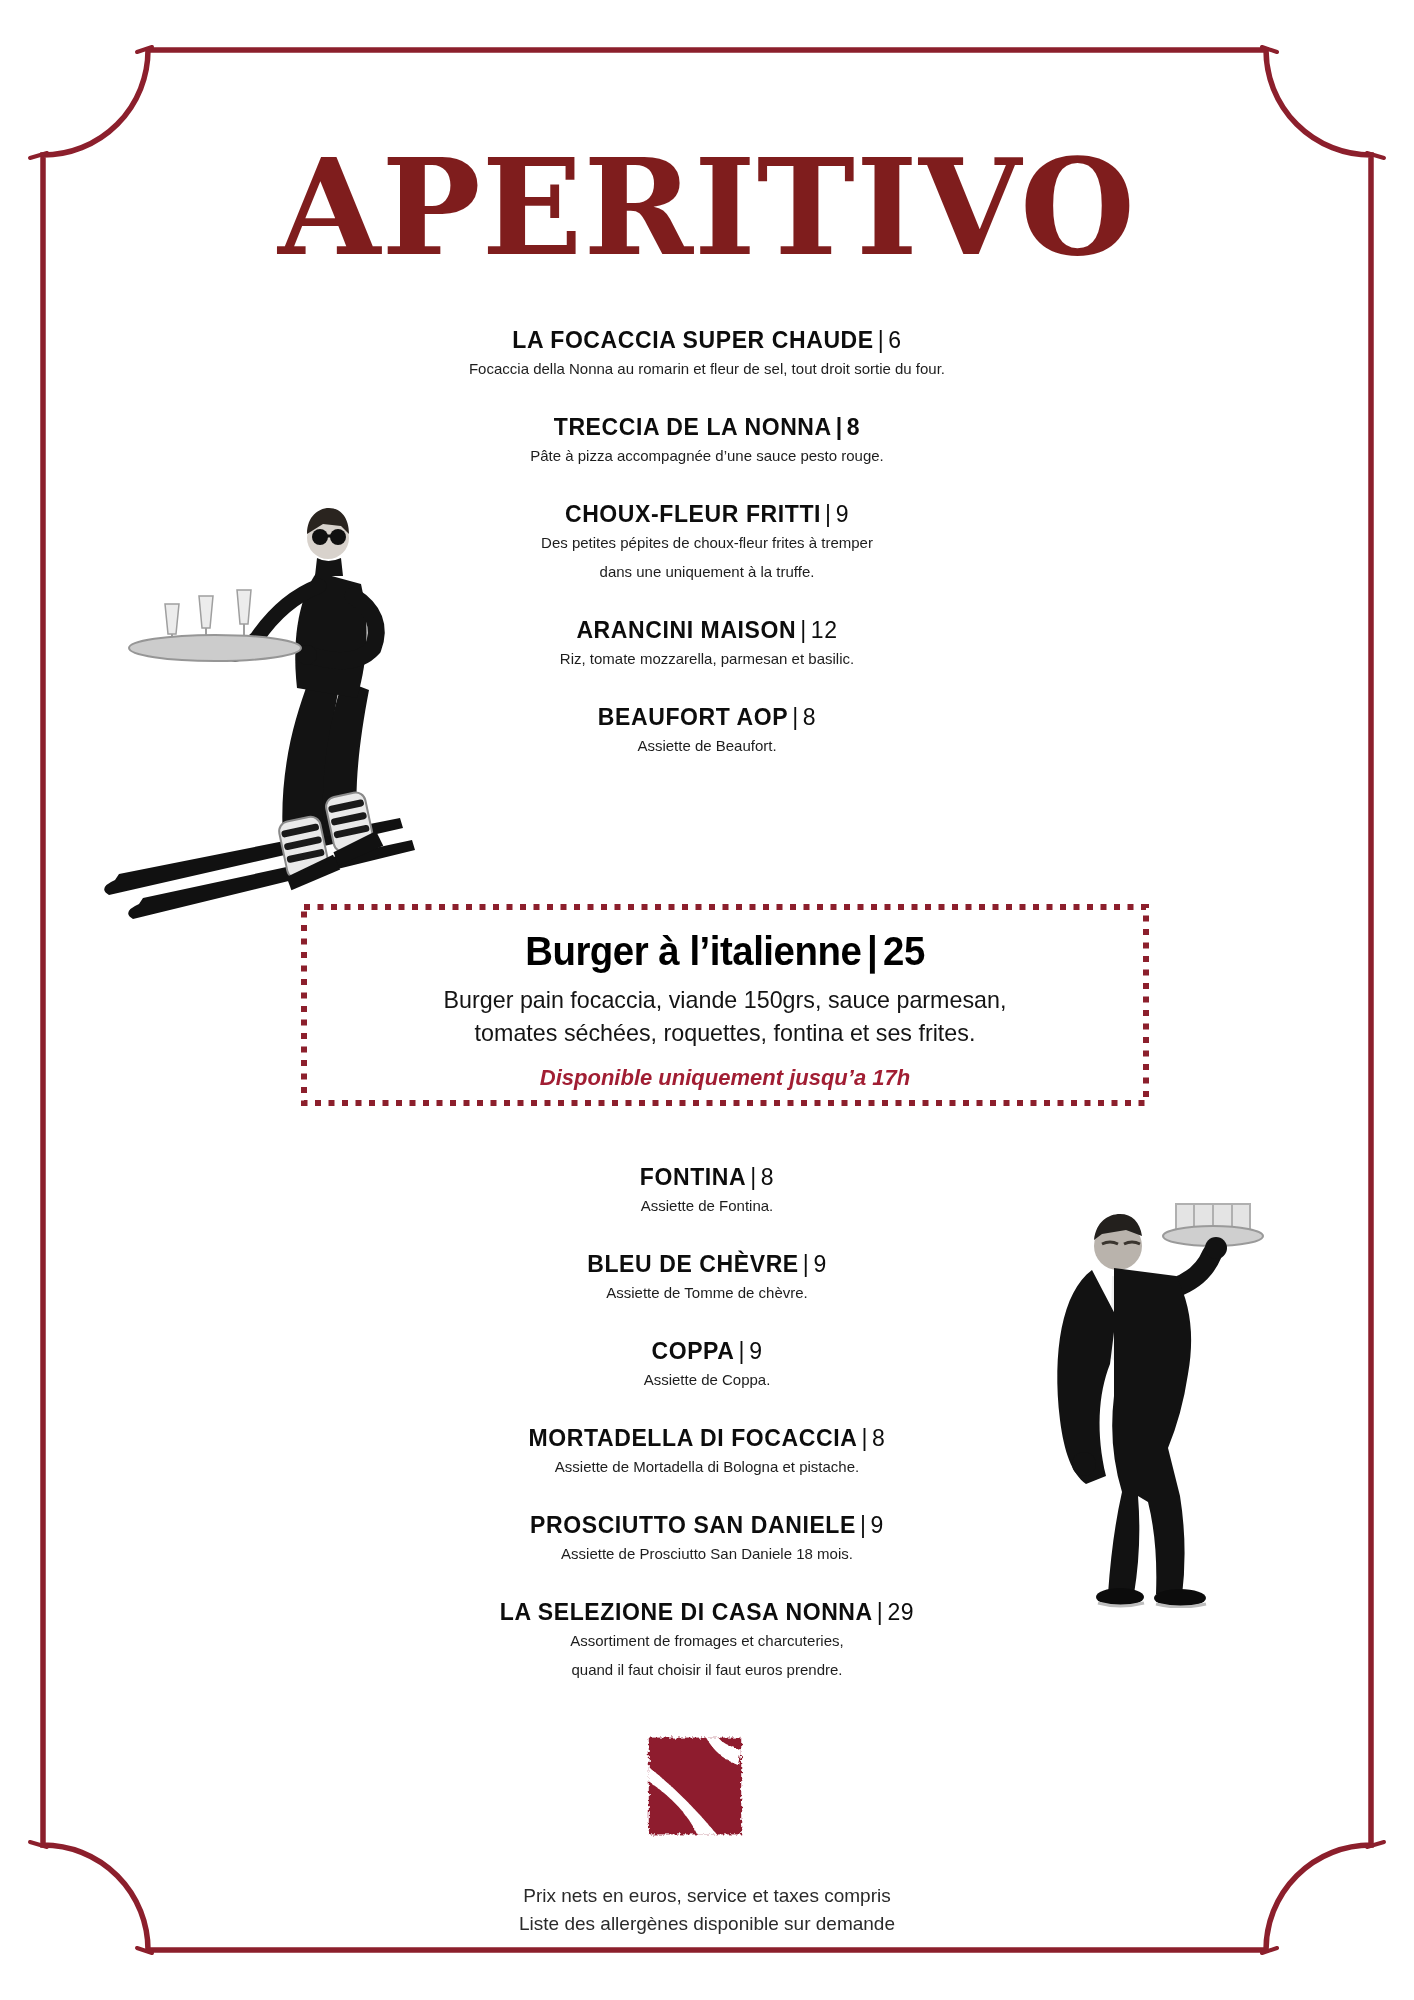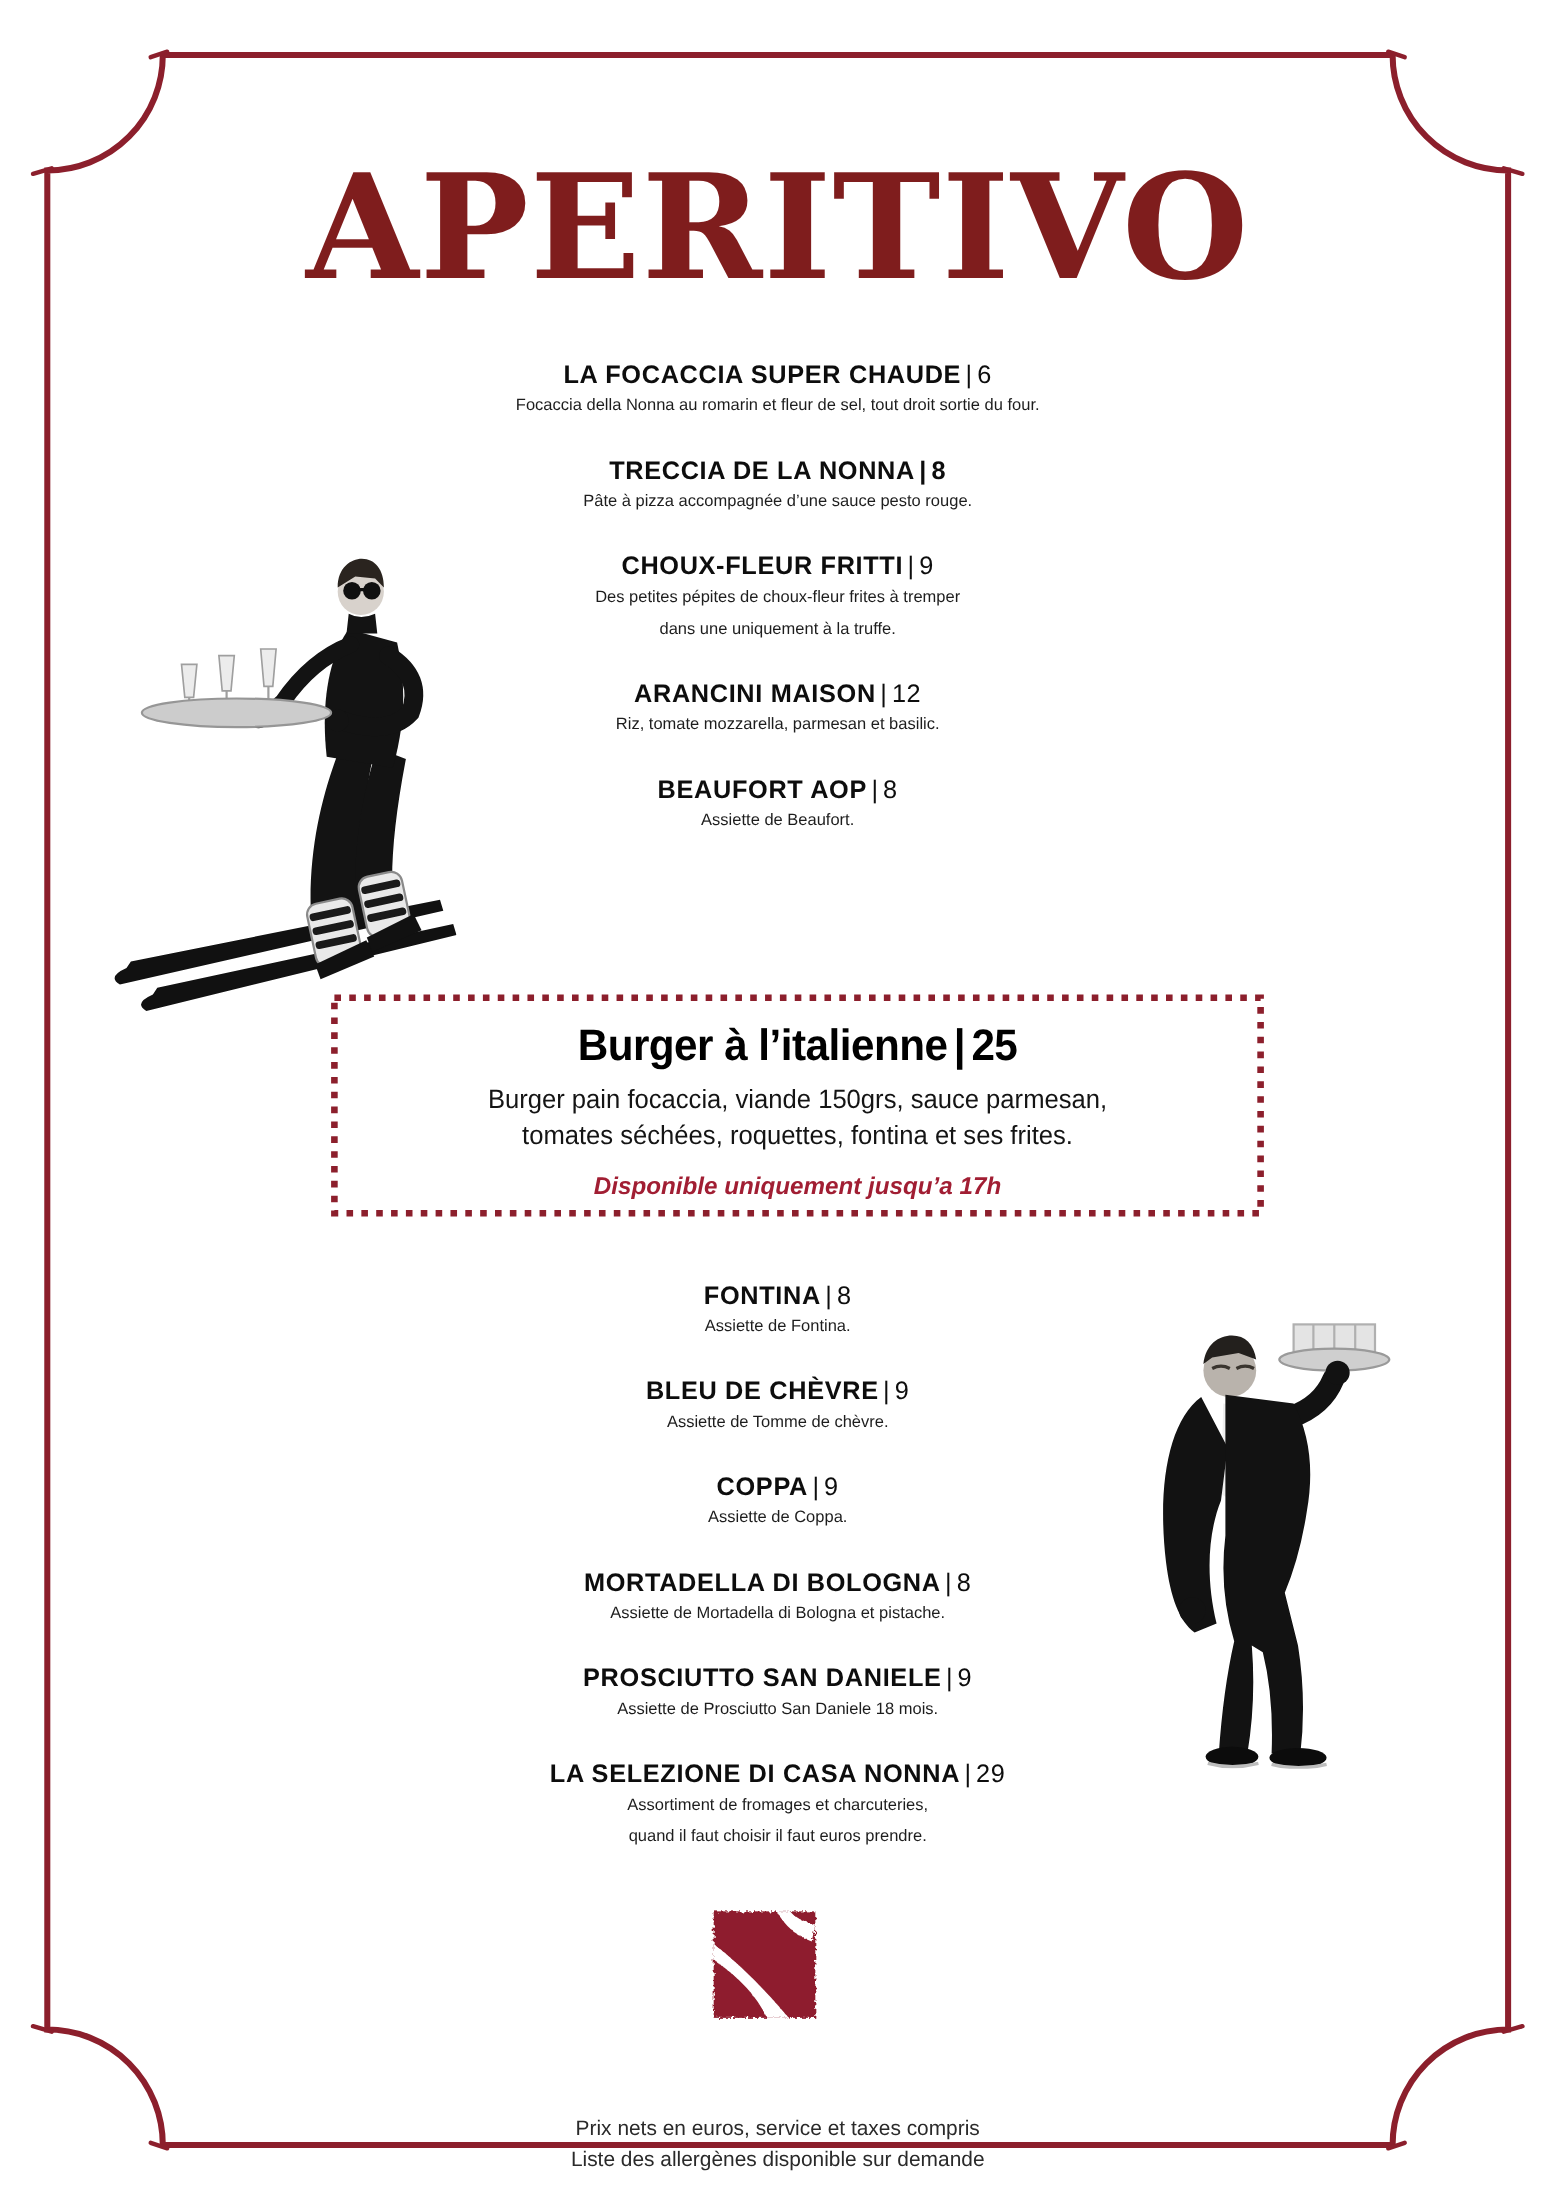--- a/index.html
+++ b/index.html
@@ -93,21 +93,20 @@
   
   .logo{position:absolute;left:640px;top:1730px;width:110px;height:112px;}
 
   
   .footer{
     position:absolute;left:0;top:1882px;width:100%;
     text-align:center;
     font-size:19px;
     line-height:28px;
     color:#2a2a2a;
-    margin-top:40px;
   }
 </style>
 </head>
 <body>
 
 <div class="page">
 
   <svg class="frame-svg" width="1414" height="2000" viewBox="0 0 1414 2000">
     <g fill="none" stroke="#8c1f2c" stroke-width="5.5" stroke-linecap="round">
       <path d="M148,50 H1266 A105,105 0 0 0 1371,155 V1845 A105,105 0 0 0 1266,1950 H148 A105,105 0 0 0 43,1845 V155 A105,105 0 0 0 148,50 Z"></path>
@@ -250,21 +249,21 @@
     </div>
     <div class="item">
       <div class="item-name"><span>BLEU DE CHÈVRE</span><span class="sep">|</span><span class="price">9</span></div>
       <div class="item-desc">Assiette de Tomme de chèvre.</div>
     </div>
     <div class="item">
       <div class="item-name"><span>COPPA</span><span class="sep">|</span><span class="price">9</span></div>
       <div class="item-desc">Assiette de Coppa.</div>
     </div>
     <div class="item">
-      <div class="item-name"><span>MORTADELLA DI BOLOGNA</span><span class="sep">|</span><span class="price">8</span></div>
+      <div class="item-name"><span>MORTADELLA DI FOCACCIA</span><span class="sep">|</span><span class="price">8</span></div>
       <div class="item-desc">Assiette de Mortadella di Bologna et pistache.</div>
     </div>
     <div class="item">
       <div class="item-name"><span>PROSCIUTTO SAN DANIELE</span><span class="sep">|</span><span class="price">9</span></div>
       <div class="item-desc">Assiette de Prosciutto San Daniele 18 mois.</div>
     </div>
     <div class="item">
       <div class="item-name"><span>LA SELEZIONE DI CASA NONNA</span><span class="sep">|</span><span class="price">29</span></div>
       <div class="item-desc">Assortiment de fromages et charcuteries,</div>
       <div class="item-desc">quand il faut choisir il faut euros prendre.</div>

